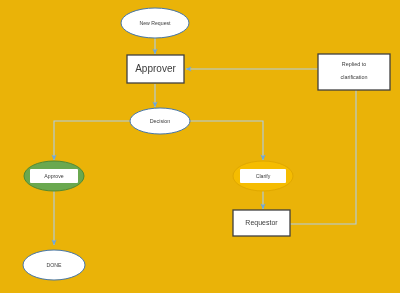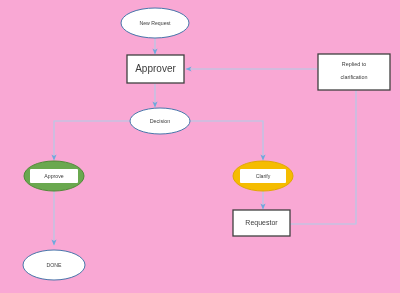--- a/index.html
+++ b/index.html
@@ -10,21 +10,21 @@
   body {
     width: 400px;
     height: 293px;
     font-family: "Liberation Sans", sans-serif;
     overflow: hidden;
   }
   #diagram-root {
     position: relative;
     width: 400px;
     height: 293px;
-    background: #f9a8d4;
+    background: #eab308;
   }
   svg#flowchart {
     display: block;
     width: 400px;
     height: 293px;
   }
   .node-label {
     font-family: "Liberation Sans", sans-serif;
     fill: #3c3c3c;
     text-anchor: middle;

